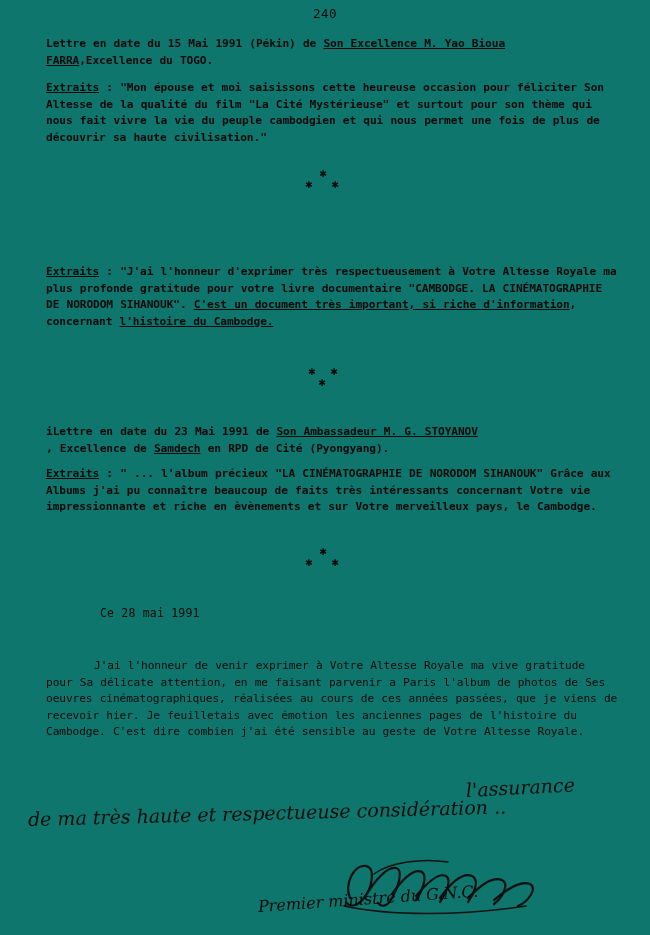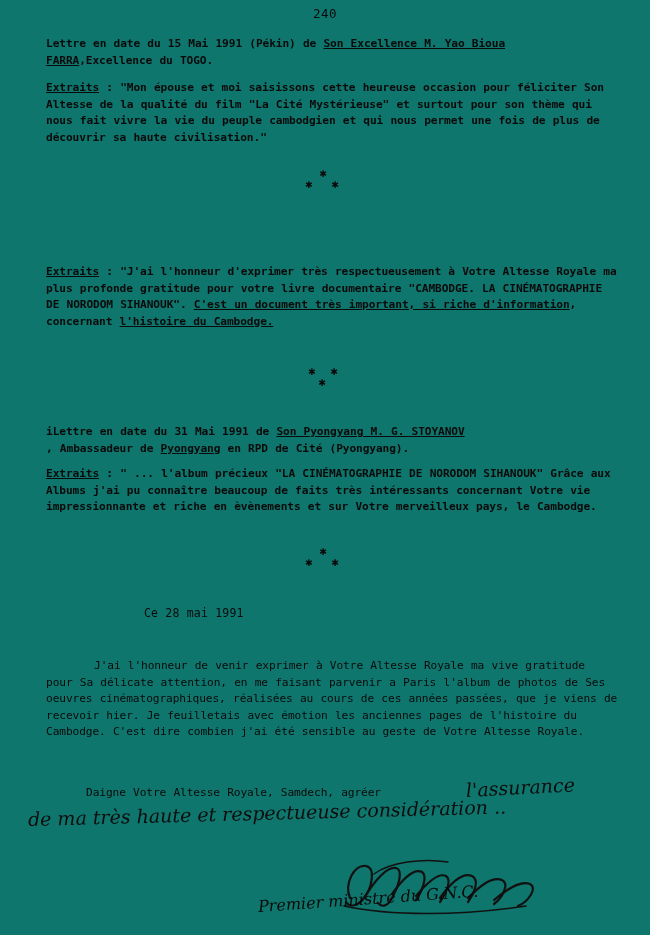--- a/index.html
+++ b/index.html
@@ -115,34 +115,33 @@
   </div>
 
 
   <div class="block" style="top:264px;"><b><span class="u">Extraits</span><span> : "J'ai l'honneur d'exprimer très respectueusement à Votre Altesse Royale ma plus profonde gratitude pour votre livre documentaire "CAMBODGE. LA CINÉMATOGRAPHIE DE NORODOM SIHANOUK". </span><span class="u">C'est un document très important, si riche d'information</span><span>, concernant </span><span class="u">l'histoire du Cambodge.</span></b></div>
 
   <div class="sep" style="top:366px;">
     <span class="row1">✱ ✱</span>
     <span class="row2">✱</span>
   </div>
 
-  <div class="block" style="top:424px;"><b><span>iLettre en date du 31 Mai 1991 de </span><span class="u">Son Pyongyang M. G. STOYANOV</span><br><span>, Ambassadeur de </span><span class="u">Pyongyang</span><span> en RPD de Cité (Pyongyang).</span></b></div>
+  <div class="block" style="top:424px;"><b><span>iLettre en date du 23 Mai 1991 de </span><span class="u">Son Ambassadeur M. G. STOYANOV</span><br><span>, Excellence de </span><span class="u">Samdech</span><span> en RPD de Cité (Pyongyang).</span></b></div>
 
   <div class="block" style="top:466px;"><b><span class="u">Extraits</span><span> : " ... l'album précieux "LA CINÉMATOGRAPHIE DE NORODOM SIHANOUK" Grâce aux Albums j'ai pu connaître beaucoup de faits très intéressants concernant Votre vie impressionnante et riche en èvènements et sur Votre merveilleux pays, le Cambodge.</span></b></div>
 
   <div class="sep" style="top:546px;">
     <span class="row1">✱</span>
     <span class="row2">✱ ✱</span>
   </div>
 
-  <div class="date-line" style="top:606px;margin-left:44px;">Ce 28 mai 1991</div>
+  <div class="date-line" style="top:606px;">Ce 28 mai 1991</div>
 
   <div class="block" style="top:658px; text-indent:48px;">J'ai l'honneur de venir exprimer à Votre Altesse Royale ma vive gratitude pour Sa délicate attention, en me faisant parvenir a Paris l'album de photos de Ses oeuvres cinématographiques, réalisées au cours de ces années passées, que je viens de recevoir hier. Je feuilletais avec émotion les anciennes pages de l'histoire du Cambodge. C'est dire combien j'ai été sensible au geste de Votre Altesse Royale.</div>
 
-  <div class="block" style="top:785px; text-indent:40px;">Daigne Votre Altesse Royale, Samdech, agréer</div>
 
   <div class="hand hand-1">l'assurance</div>
   <div class="hand hand-2">de ma très haute et respectueuse considération ..</div>
 
   <div class="sig-wrap">
     <svg width="260" height="72" viewBox="0 0 260 72">
       <g fill="none" stroke="#111" stroke-width="2.2" stroke-linecap="round">
         <path d="M20 44 C14 30 24 10 36 12 C46 14 42 34 34 44 C28 52 20 54 16 48"></path>
         <path d="M34 44 C44 28 56 12 66 14 C74 16 68 34 62 44 C58 52 52 54 48 49"></path>
         <path d="M62 40 C72 26 84 14 92 18 C98 22 92 38 86 46"></path>

